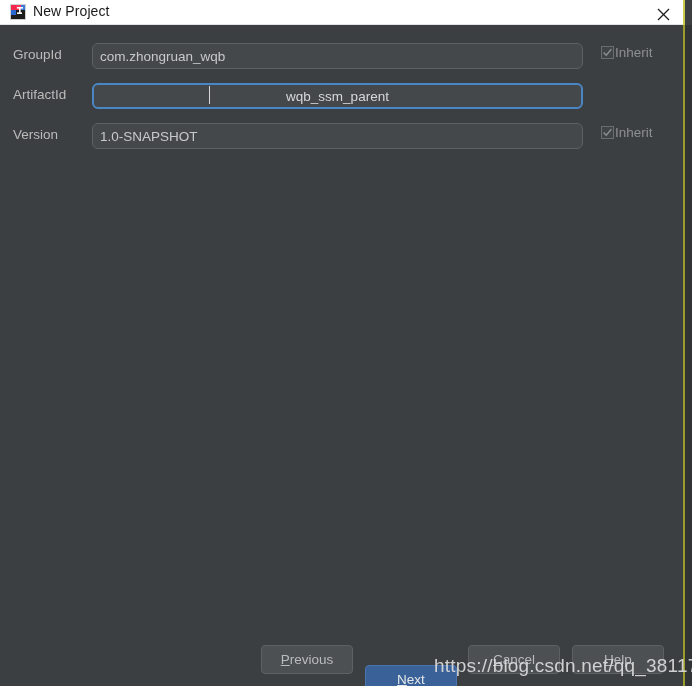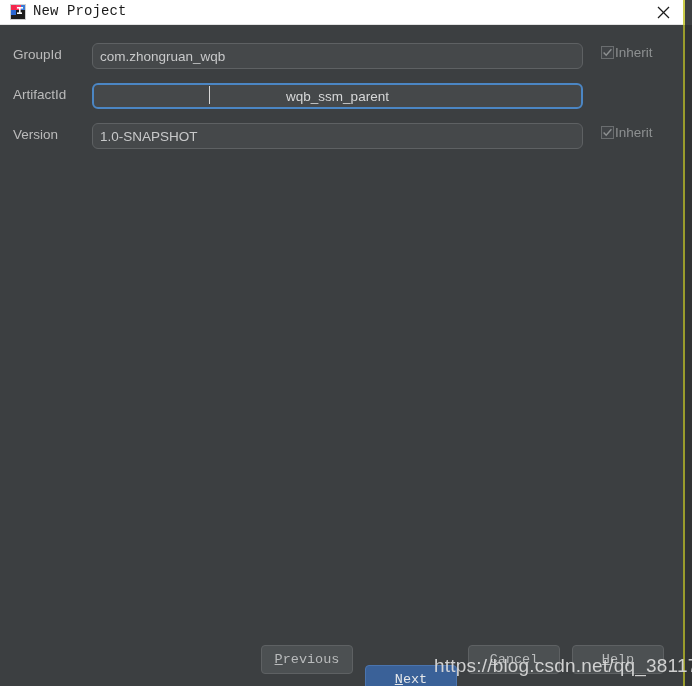--- a/index.html
+++ b/index.html
@@ -26,21 +26,20 @@
   
   .titlebar {
     position: absolute;
     left: 0;
     top: 0;
     width: 692px;
     height: 25px;
     background: #ffffff;
     border-bottom: 1px solid #e3e3e3;
     box-sizing: border-box;
-    font-family: Liberation Mono, monospace;
   }
   .tb-icon {
     position: absolute;
     left: 10px;
     top: 4px;
     width: 16px;
     height: 16px;
   }
   .tb-title {
     position: absolute;
@@ -192,21 +191,21 @@
   }
   .btn {
     position: absolute;
     top: 0;
     height: 29px;
     box-sizing: border-box;
     background: #4c5052;
     border: 1px solid #5e6163;
     border-radius: 4px;
     color: #b9bbbc;
-    font-family: Liberation Mono, monospace;
+    font-family: Liberation Sans, sans-serif;
     font-size: 13.5px;
     text-align: center;
     line-height: 27px;
     cursor: default;
     padding: 0;
   }
   .btn-previous { left: 261px; width: 92px; }
   .btn-next {
     left: 365px; width: 92px;
     background: #3a6198;

